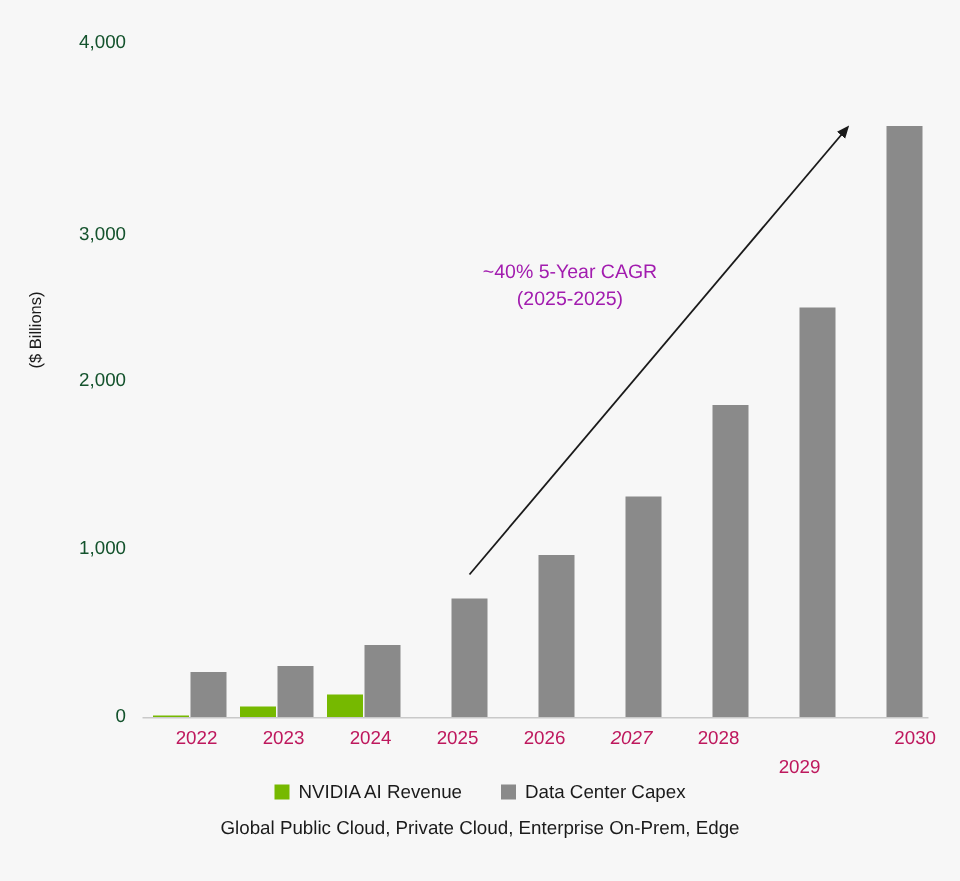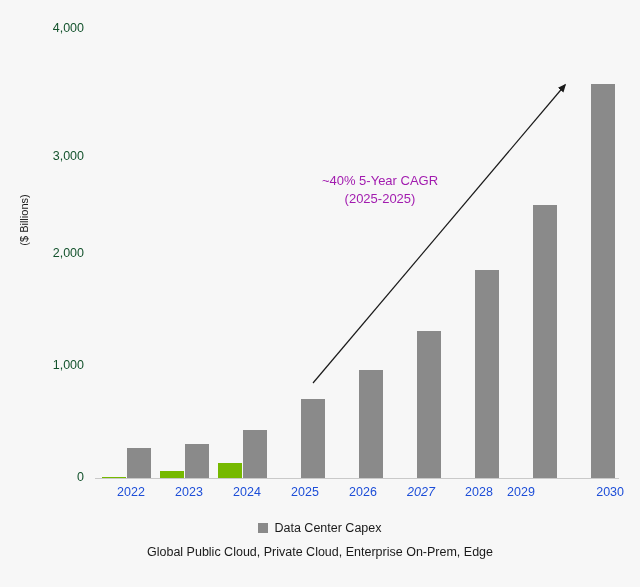--- a/index.html
+++ b/index.html
@@ -85,21 +85,21 @@
   .bar-nvidia { background: #76b900; }
   .bar-capex  { background: #8a8a8a; }
 
   
   .x-tick-label {
     position: absolute;
     top: 485px;
     width: 58px;
     text-align: center;
     font-size: 12.5px;
-    color: #1d4ed8;
+    color: #be185d;
   }
 
   
   #cagr-annotation {
     position: absolute;
     left: 300px;
     top: 172px;
     width: 160px;
     text-align: center;
     font-size: 13px;
@@ -201,40 +201,44 @@
   <div id="baseline"></div>
 
   <div id="x-tick-wrap">
       <div class="x-tick-label" style="left: 102px;">2022</div>
       <div class="x-tick-label" style="left: 160px;">2023</div>
       <div class="x-tick-label" style="left: 218px;">2024</div>
       <div class="x-tick-label" style="left: 276px;">2025</div>
       <div class="x-tick-label" style="left: 334px;">2026</div>
       <div class="x-tick-label" style="left: 392px; font-style: italic;">2027</div>
       <div class="x-tick-label" style="left: 450px;">2028</div>
-      <div class="x-tick-label" style="left: 492px;">2029</div>
+      <div class="x-tick-label" style="left: 504px; margin-top: 19px;">2029</div>
       <div class="x-tick-label" style="left: 566px; text-align: right;">2030</div>
     </div>
 
   <svg id="growth-arrow" viewBox="0 0 640 587">
     <defs>
       <marker id="arrowhead" markerWidth="7" markerHeight="7" refX="5.6" refY="3" orient="auto">
         <polygon points="0 0, 7 3, 0 6" fill="#1a1a1a"></polygon>
       </marker>
     </defs>
     <line id="arrow-line" stroke="#1a1a1a" stroke-width="1.2" marker-end="url(#arrowhead)" x1="313" y1="383" x2="565" y2="85"></line>
   </svg>
 
   <div id="cagr-annotation">
     <div>~40% 5-Year CAGR</div>
     <div>(2025-2025)</div>
   </div>
 
   <div id="legend">
       <div class="legend-item">
+        <span class="legend-swatch" style="background: rgb(118, 185, 0);"></span>
+        <span>NVIDIA AI Revenue</span>
+      </div>
+      <div class="legend-item">
         <span class="legend-swatch" style="background: rgb(138, 138, 138);"></span>
         <span>Data Center Capex</span>
       </div>
     </div>
 
   <div id="footnote">Global Public Cloud, Private Cloud, Enterprise On-Prem, Edge</div>
 
 </div>
 
 </body></html>

